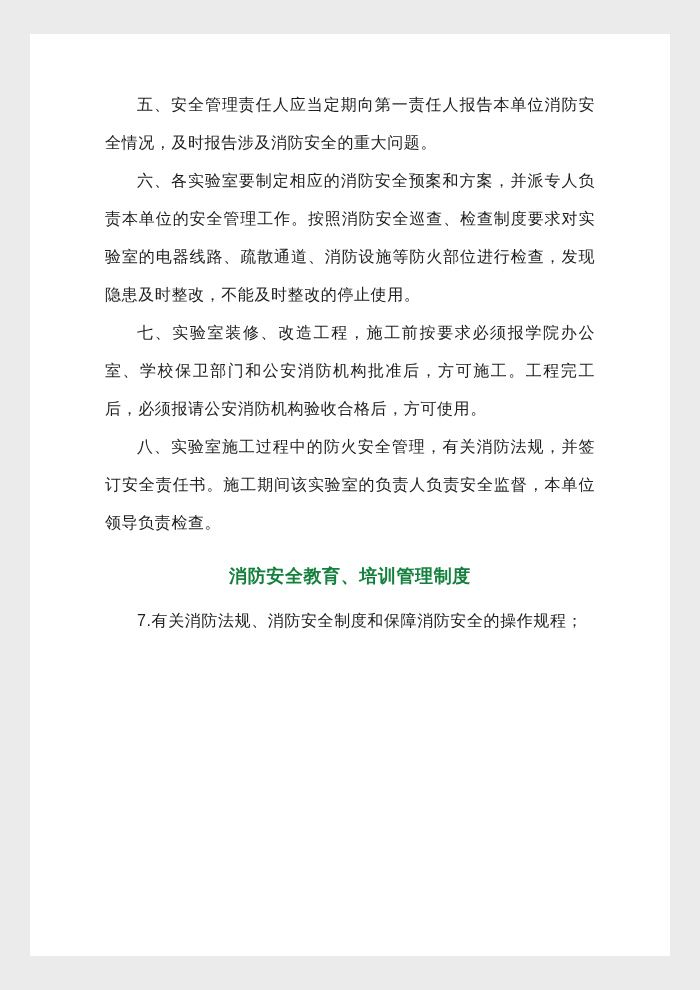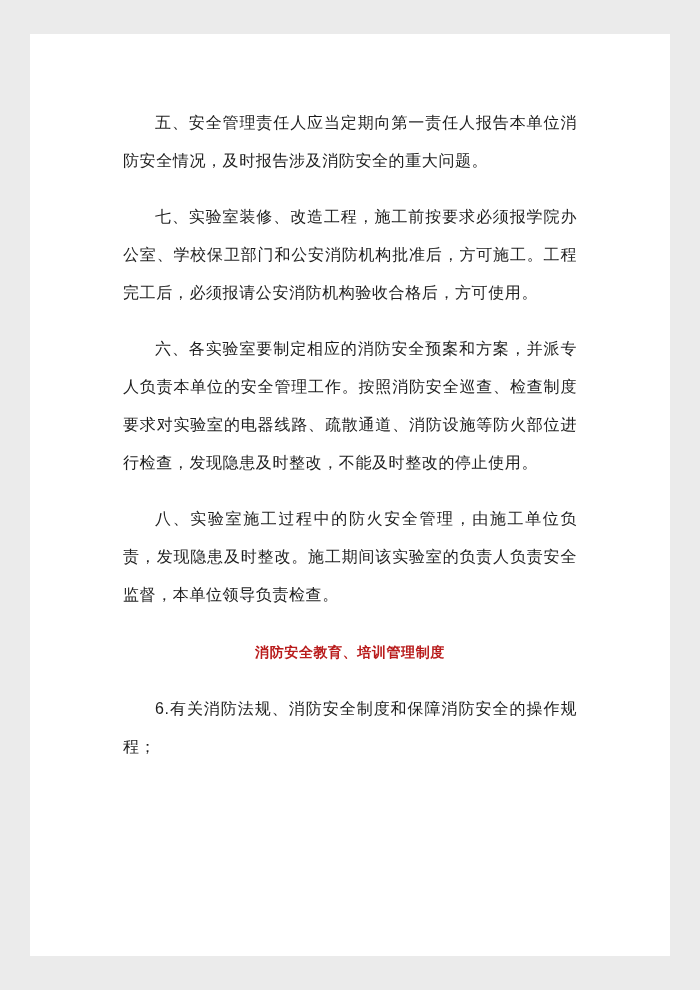--- a/index.html
+++ b/index.html
@@ -18,44 +18,44 @@
     position: absolute;
     left: 30px;
     top: 34px;
     width: 640px;
     height: 922px;
     background: #ffffff;
     box-sizing: border-box;
     padding: 52px 75px 0 75px;
   }
   .para {
-    margin: 18px;
+    margin: 0;
     font-size: 16px;
     line-height: 38px;
     color: #1d1d1d;
     text-indent: 2em;
     text-align: justify;
     letter-spacing: 0.6px;
     word-break: break-all;
   }
   .heading {
     margin: 14px 0 6px 0;
-    font-size: 14px;
+    font-size: 18px;
     line-height: 40px;
     font-weight: bold;
-    color: #b91c1c;
+    color: #15803d;
     text-align: center;
     letter-spacing: 0.6px;
   }
 </style>
 </head>
 <body>
 
 <div class="page">
   <p class="para">五、安全管理责任人应当定期向第一责任人报告本单位消防安全情况，及时报告涉及消防安全的重大问题。</p>
+  <p class="para">六、各实验室要制定相应的消防安全预案和方案，并派专人负责本单位的安全管理工作。按照消防安全巡查、检查制度要求对实验室的电器线路、疏散通道、消防设施等防火部位进行检查，发现隐患及时整改，不能及时整改的停止使用。</p>
   <p class="para">七、实验室装修、改造工程，施工前按要求必须报学院办公室、学校保卫部门和公安消防机构批准后，方可施工。工程完工后，必须报请公安消防机构验收合格后，方可使用。</p>
-  <p class="para">六、各实验室要制定相应的消防安全预案和方案，并派专人负责本单位的安全管理工作。按照消防安全巡查、检查制度要求对实验室的电器线路、疏散通道、消防设施等防火部位进行检查，发现隐患及时整改，不能及时整改的停止使用。</p>
-  <p class="para">八、实验室施工过程中的防火安全管理，由施工单位负责，发现隐患及时整改。施工期间该实验室的负责人负责安全监督，本单位领导负责检查。</p>
+  <p class="para">八、实验室施工过程中的防火安全管理，有关消防法规，并签订安全责任书。施工期间该实验室的负责人负责安全监督，本单位领导负责检查。</p>
 
   <h1 class="heading">消防安全教育、培训管理制度</h1>
 
-  <p class="para">6.有关消防法规、消防安全制度和保障消防安全的操作规程；</p>
+  <p class="para">7.有关消防法规、消防安全制度和保障消防安全的操作规程；</p>
 </div>
 
 </body></html>

